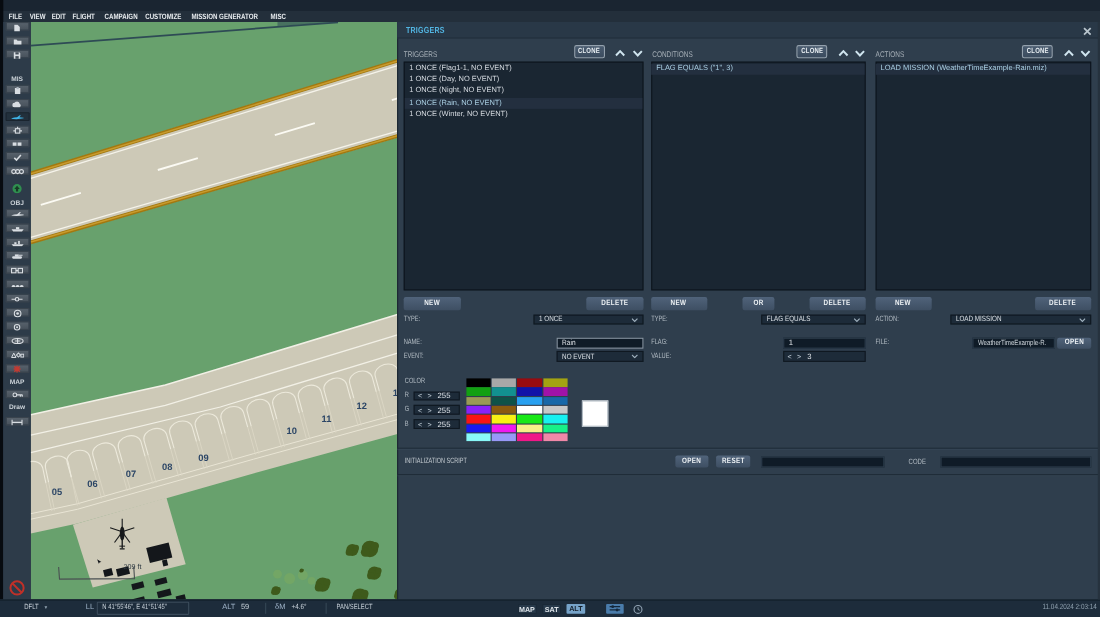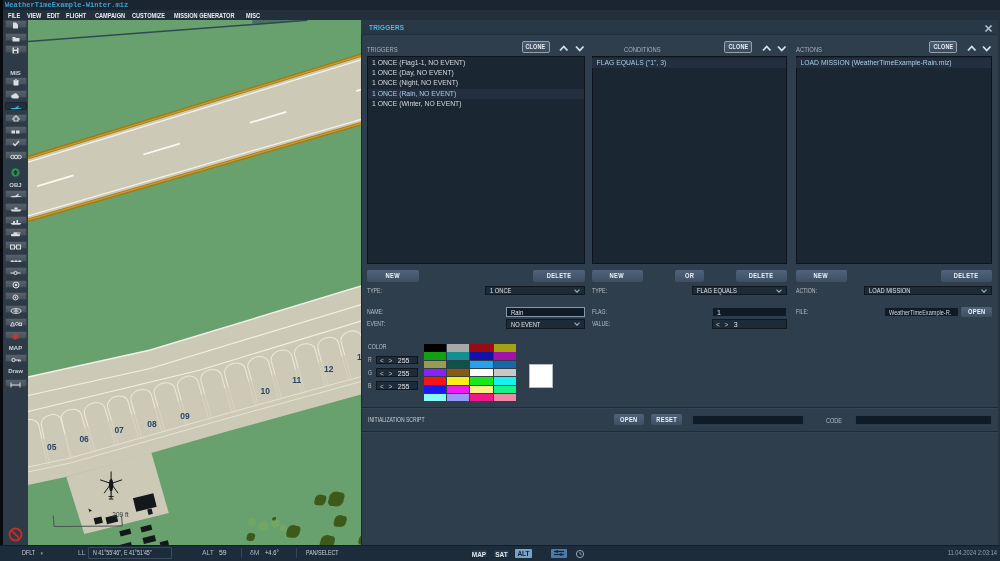--- a/index.html
+++ b/index.html
@@ -17,21 +17,20 @@
 .menu{font-size:7px;font-weight:bold;color:#e9edf0;white-space:nowrap}
 i.cx{display:inline-block;font-style:normal;transform-origin:0 50%}
 div.ctr i.cx{transform-origin:50% 50%}
 .sbtn{left:4.5px;width:22px;height:8px;background:linear-gradient(#57616b,#48525c);border-radius:1px;border:1px solid #39434d}
 .slab{left:0;width:31px;text-align:center;font-size:6px;font-weight:bold;color:#ccd3d9}
 .sbar{font-size:6.8px;color:#c9d2da;white-space:nowrap}
 </style></head><body>
 <div id="root">
 
 <div style="left:0px;top:0px;width:1000px;height:10px;background:#1a2531"></div>
-<div style="left:5px;top:1px;width:300px;height:9px;font-family:'Liberation Mono',monospace;font-size:7px;font-weight:bold;color:#3fa2ce;letter-spacing:0.05px">WeatherTimeExample-Winter.miz</div>
 <div style="left:0px;top:10px;width:1000px;height:10px;background:#232f3b"></div>
 <div class="menu" style="left:7.8px;top:11.5px;width:80px;height:8px;"><i class="cx" style="transform:scaleX(0.8)">FILE</i></div>
 <div class="menu" style="left:26.6px;top:11.5px;width:80px;height:8px;"><i class="cx" style="transform:scaleX(0.8)">VIEW</i></div>
 <div class="menu" style="left:47px;top:11.5px;width:80px;height:8px;"><i class="cx" style="transform:scaleX(0.8)">EDIT</i></div>
 <div class="menu" style="left:65.8px;top:11.5px;width:80px;height:8px;"><i class="cx" style="transform:scaleX(0.8)">FLIGHT</i></div>
 <div class="menu" style="left:94.6px;top:11.5px;width:80px;height:8px;"><i class="cx" style="transform:scaleX(0.8)">CAMPAIGN</i></div>
 <div class="menu" style="left:131.6px;top:11.5px;width:80px;height:8px;"><i class="cx" style="transform:scaleX(0.8)">CUSTOMIZE</i></div>
 <div class="menu" style="left:173.6px;top:11.5px;width:80px;height:8px;"><i class="cx" style="transform:scaleX(0.8)">MISSION&nbsp;GENERATOR</i></div>
 <div class="menu" style="left:245.8px;top:11.5px;width:80px;height:8px;"><i class="cx" style="transform:scaleX(0.8)">MISC</i></div>
 <div style="left:0px;top:0px;width:3px;height:545px;background:#070b10"></div>
@@ -335,21 +334,21 @@
     </svg>
 <div class="lbl" style="left:367px;top:45px;color:#a7b0b8;font-size:7.5px"><i class="cx" style="transform:scaleX(0.78)">TRIGGERS</i></div>
 <div class="clone ctr" style="left:521.5px;top:41px;width:28px;height:11.5px;"><i class="cx" style="transform:scaleX(0.8)">CLONE</i></div>
 <svg width="10" height="7" viewBox="0 0 10 7" style="position:absolute;left:559.0px;top:44.5px">
       <path d="M1 5.5 L4.75 1.5 L8.5 5.5" fill="none" stroke="#cfe4ee" stroke-width="1.8"></path>
     </svg>
 <svg width="10" height="7" viewBox="0 0 10 7" style="position:absolute;left:574.5px;top:44.5px">
       <path d="M1 1.5 L4.75 5.5 L8.5 1.5" fill="none" stroke="#cfe4ee" stroke-width="1.8"></path>
     </svg>
 <div class="list" style="left:367px;top:56px;width:217.5px;height:208px;"></div>
-<div class="lbl" style="left:624px;top:45px;color:#a7b0b8;font-size:7.5px"><i class="cx" style="transform:scaleX(0.78)">CONDITIONS</i></div>
+<div class="lbl" style="left:593px;top:45px;color:#a7b0b8;font-size:7.5px"><i class="cx" style="transform:scaleX(0.78)">CONDITIONS</i></div>
 <div class="clone ctr" style="left:724px;top:41px;width:28px;height:11.5px;"><i class="cx" style="transform:scaleX(0.8)">CLONE</i></div>
 <svg width="10" height="7" viewBox="0 0 10 7" style="position:absolute;left:761.5px;top:44.5px">
       <path d="M1 5.5 L4.75 1.5 L8.5 5.5" fill="none" stroke="#cfe4ee" stroke-width="1.8"></path>
     </svg>
 <svg width="10" height="7" viewBox="0 0 10 7" style="position:absolute;left:777px;top:44.5px">
       <path d="M1 1.5 L4.75 5.5 L8.5 1.5" fill="none" stroke="#cfe4ee" stroke-width="1.8"></path>
     </svg>
 <div class="list" style="left:591.5px;top:56px;width:195.5px;height:208px;"></div>
 <div class="lbl" style="left:795.5px;top:45px;color:#a7b0b8;font-size:7.5px"><i class="cx" style="transform:scaleX(0.78)">ACTIONS</i></div>
 <div class="clone ctr" style="left:929px;top:41px;width:28px;height:11.5px;"><i class="cx" style="transform:scaleX(0.8)">CLONE</i></div>

